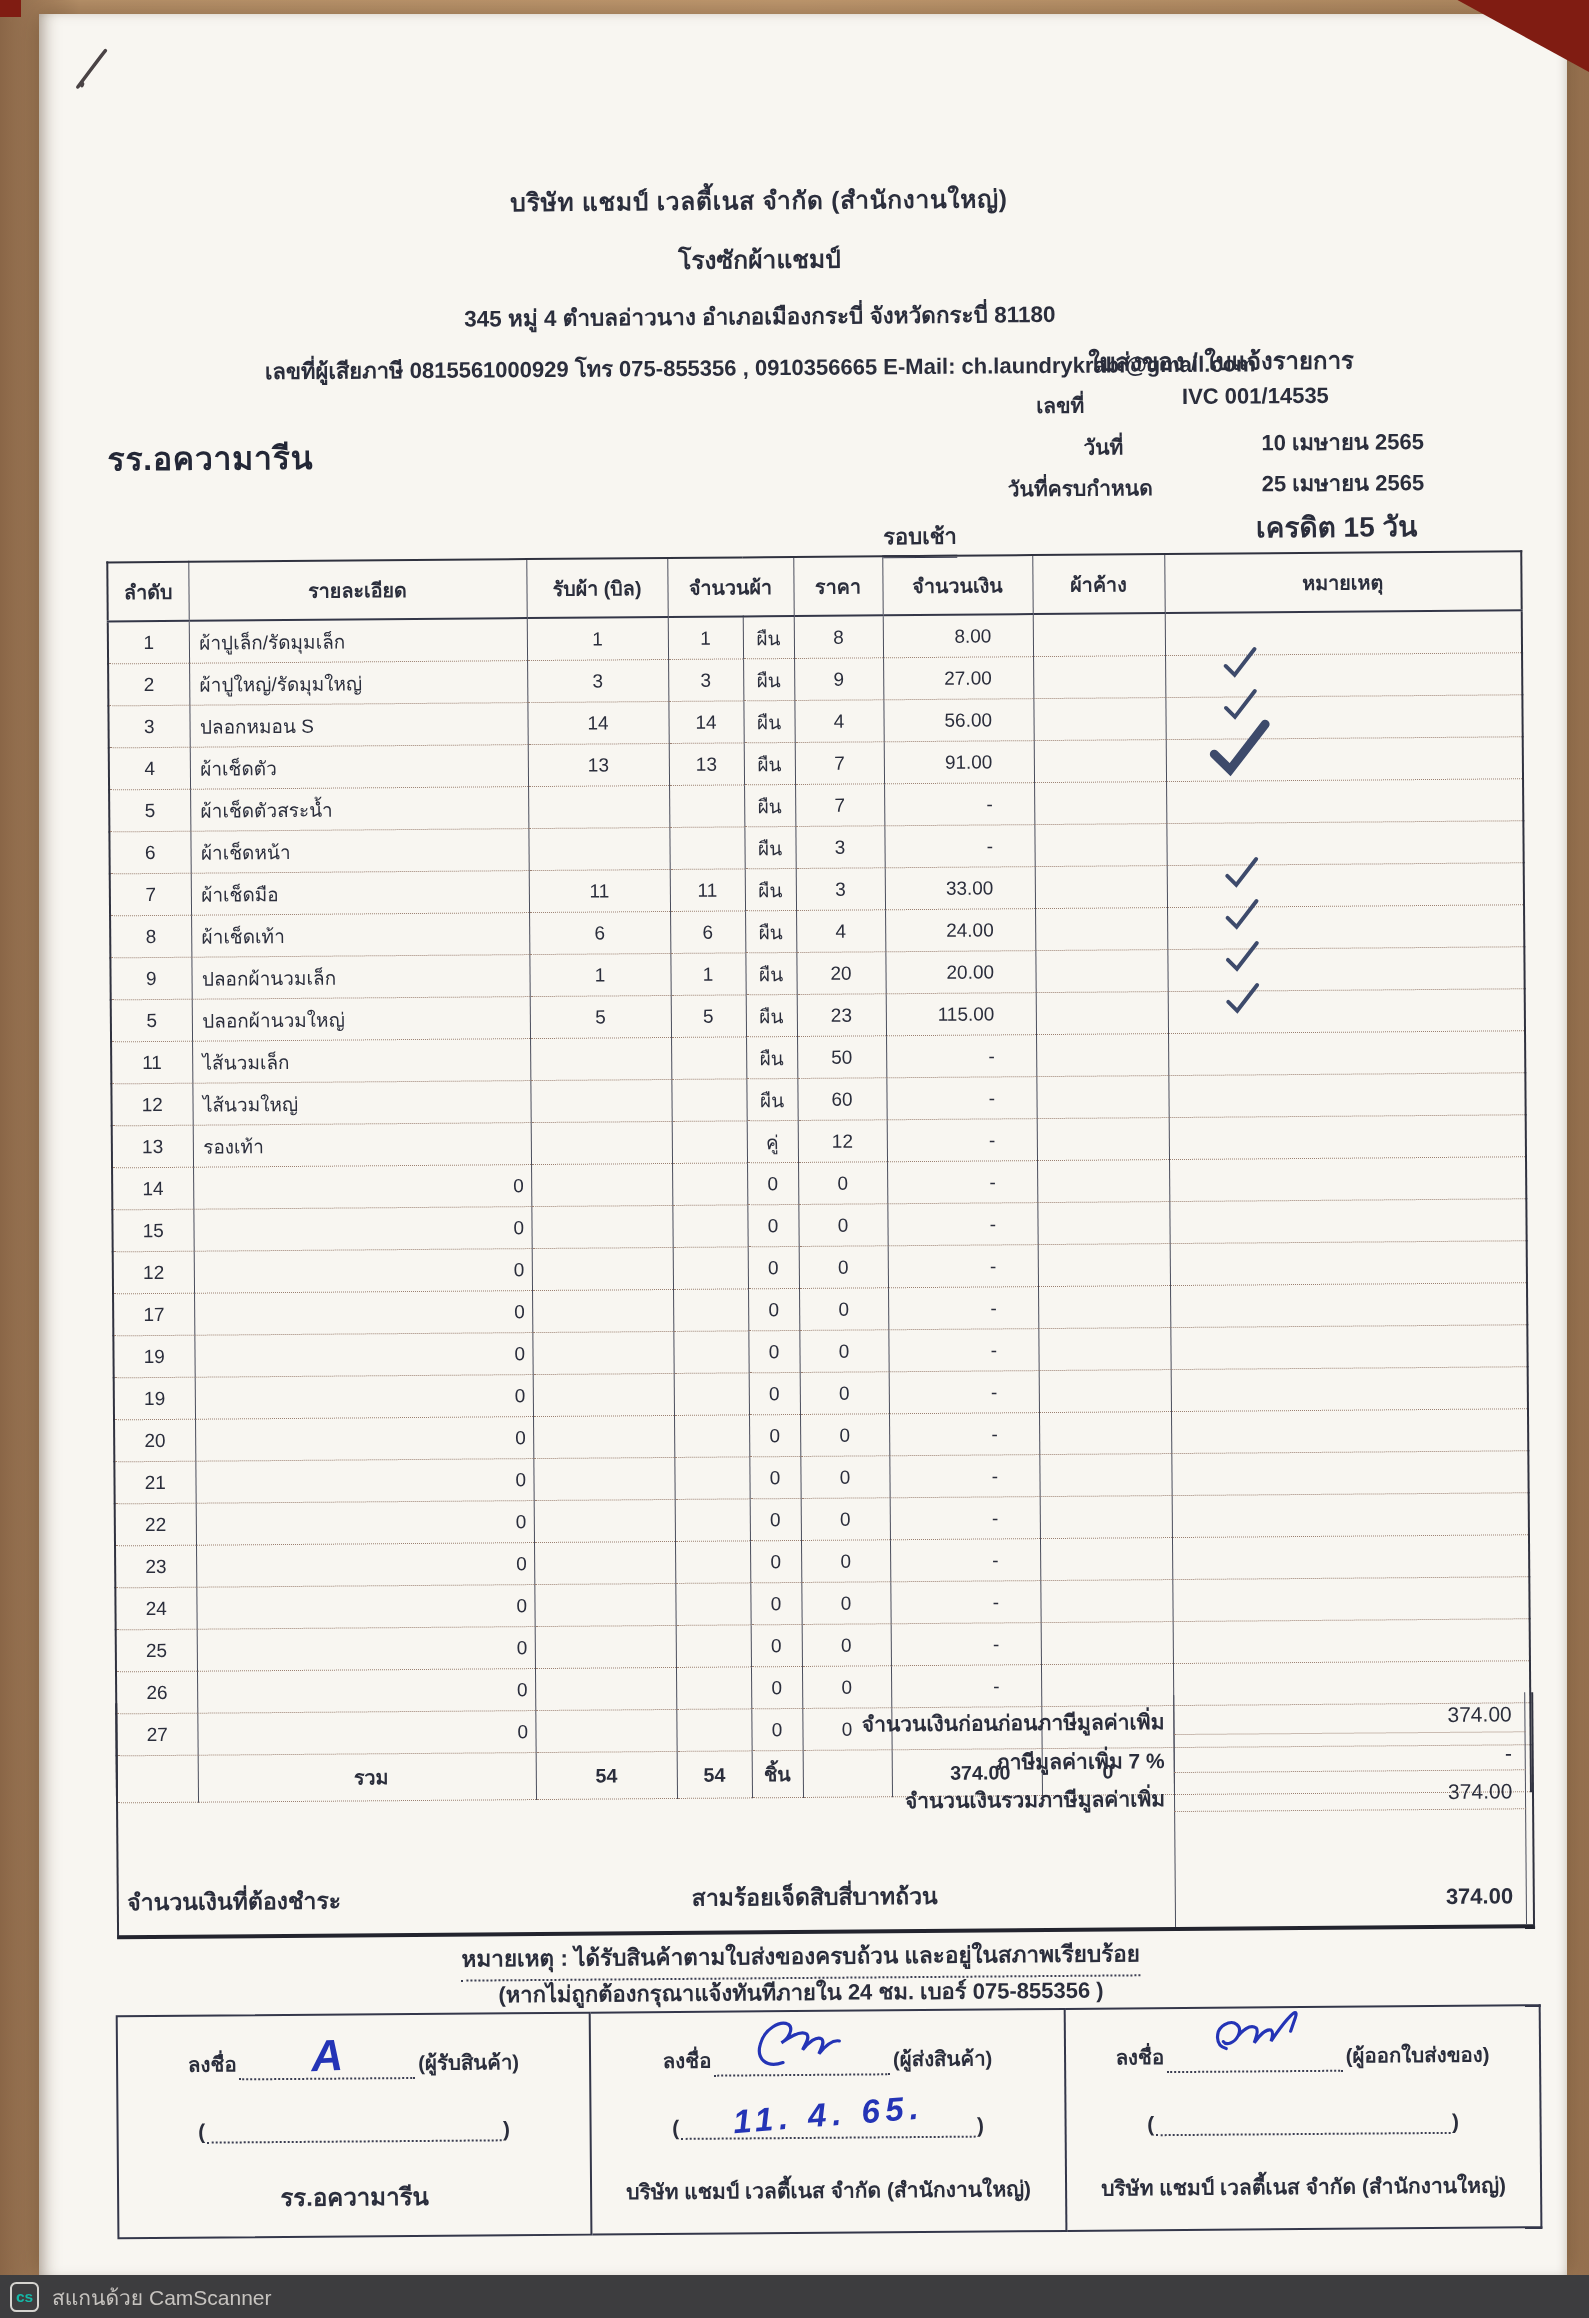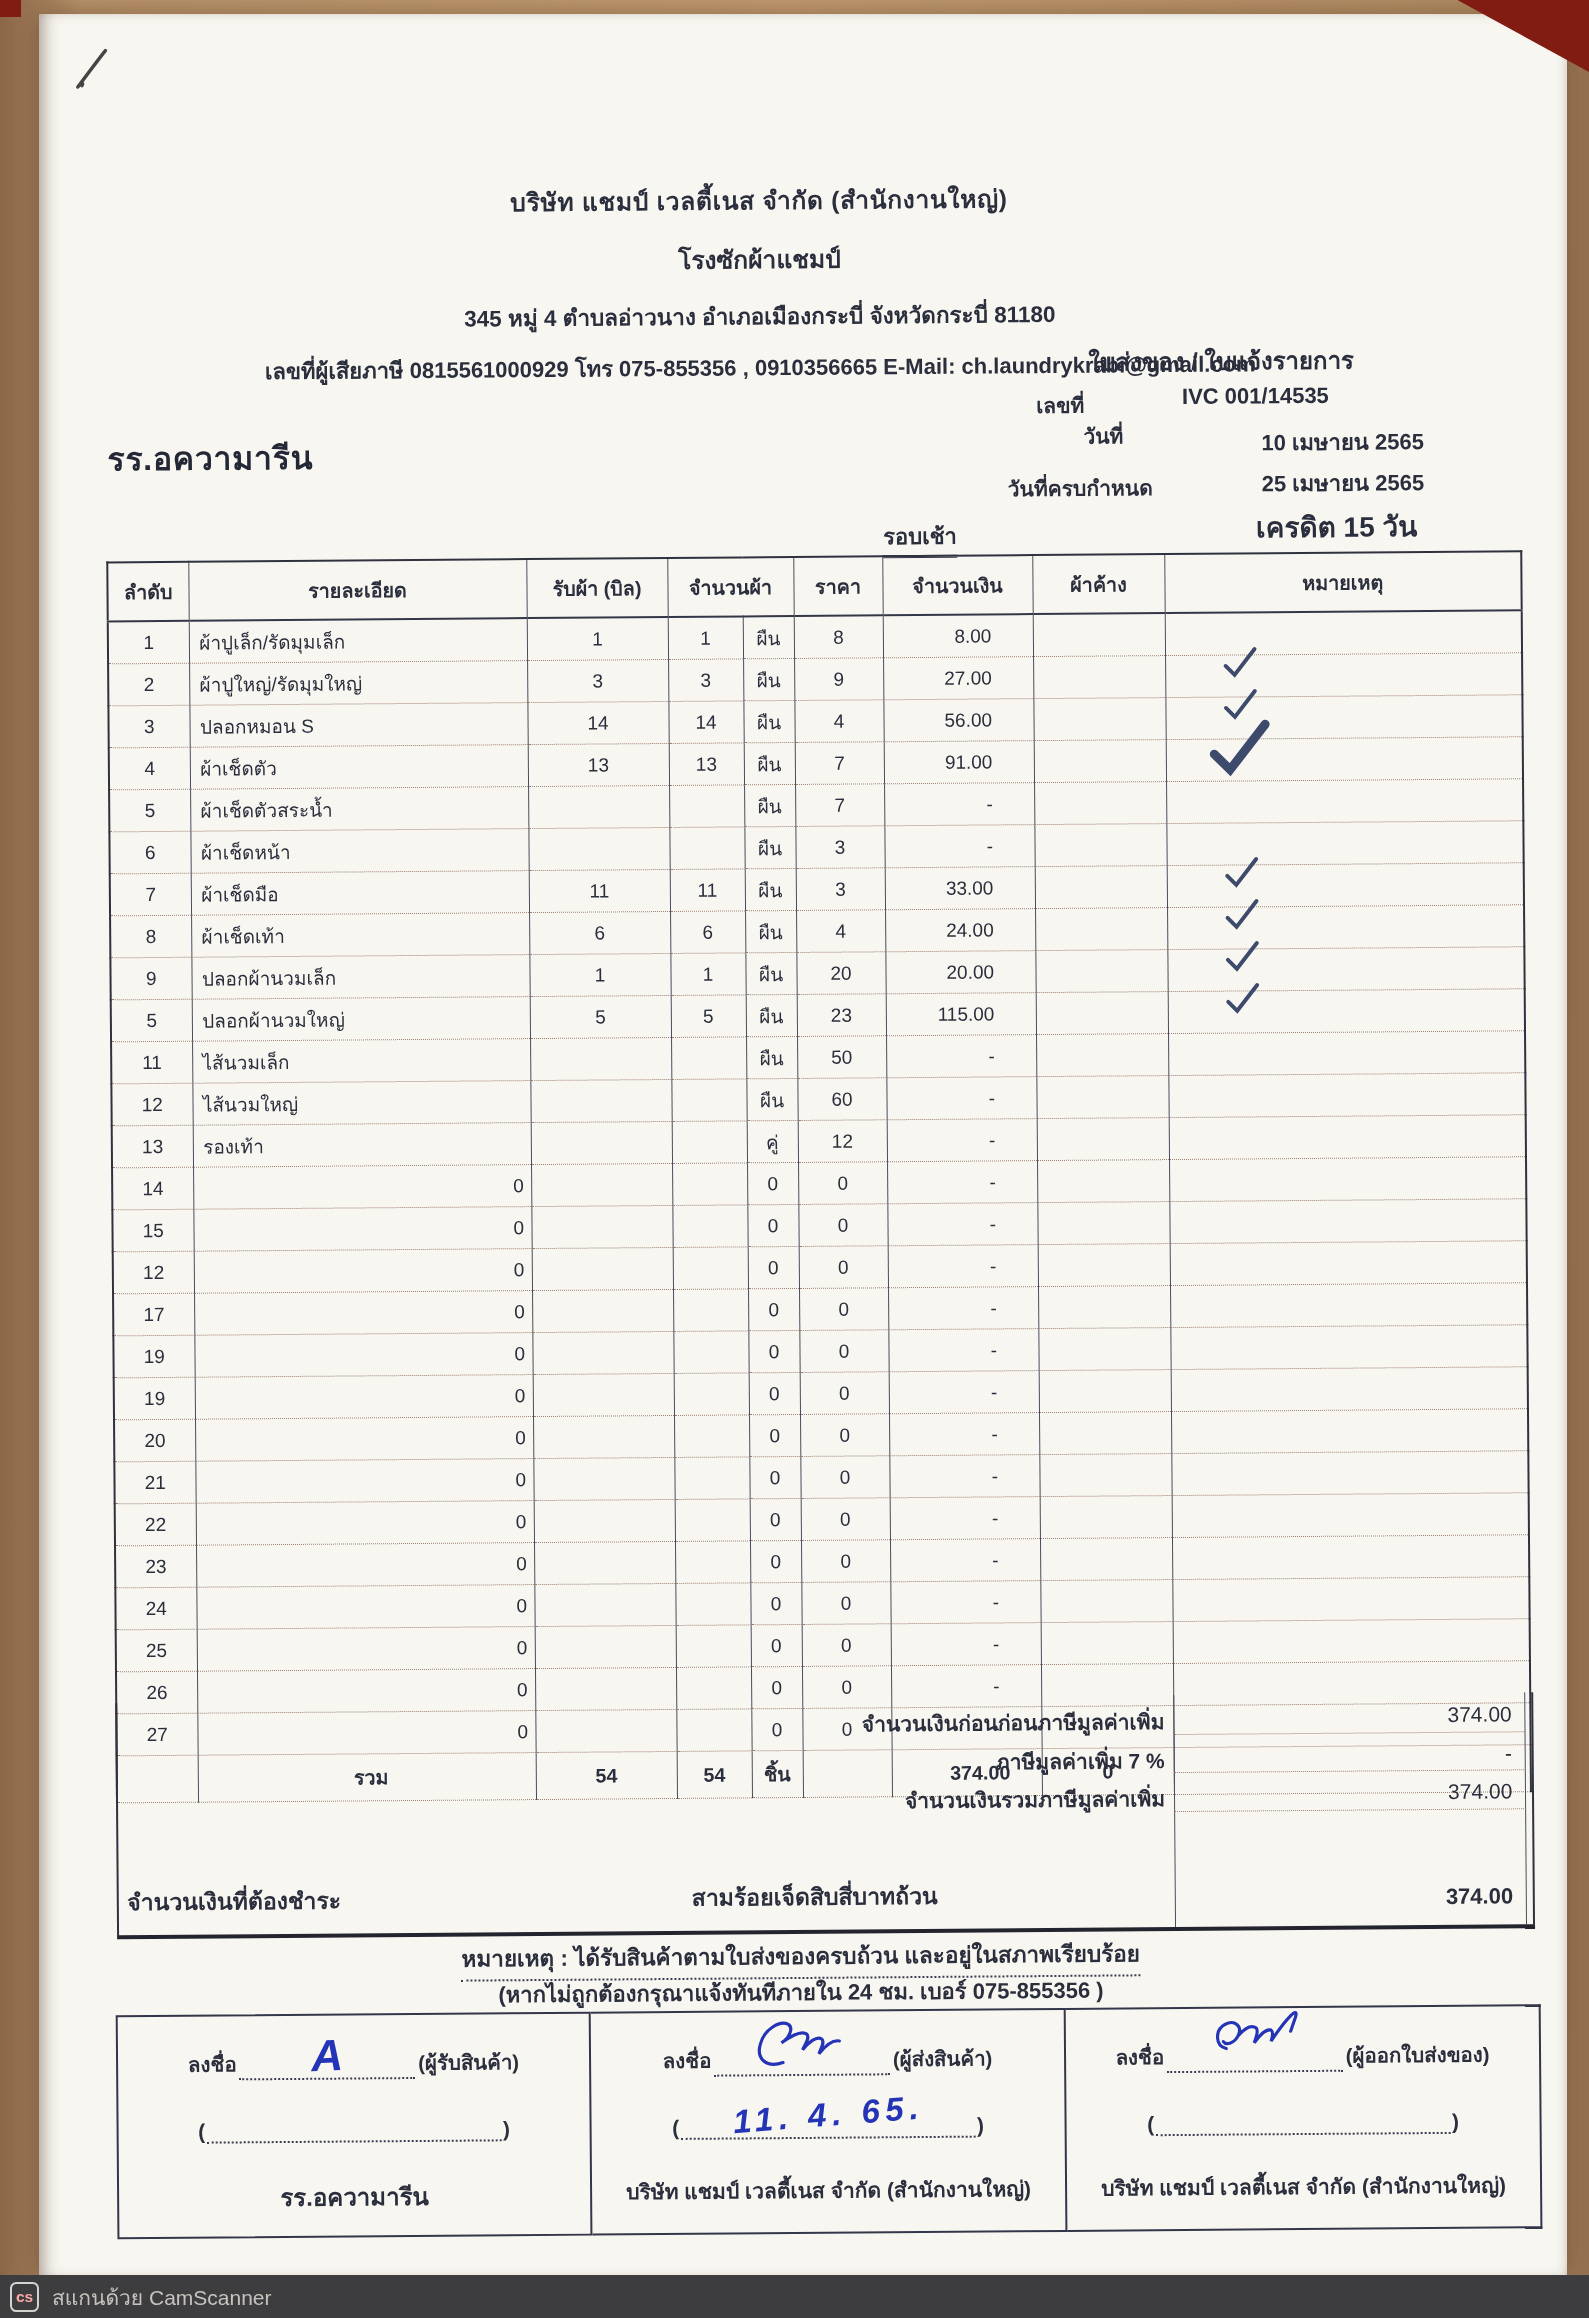--- a/index.html
+++ b/index.html
@@ -70,21 +70,21 @@
   .entity.big{font-size:24px;}
   .hand-letter{position:absolute;left:50%;bottom:-2.8px;transform:translateX(-50%) rotate(-2deg);
     color:#2434b6;font-size:44px;font-weight:600;font-style:italic;}
   .hand-date{position:absolute;left:50%;bottom:2.8px;transform:translateX(-50%) rotate(-4deg);
     color:#2434b6;font-size:33px;font-style:italic;letter-spacing:5.6px;white-space:nowrap;}
   .sig-svg{position:absolute;left:50%;bottom:-4.2px;transform:translateX(-50%);width:120px;height:65px;}
   .sig-svg path{stroke:#2434b6;stroke-width:4.5;fill:none;stroke-linecap:round;}
   .sig-svg.high{bottom:1.4px;height:73px;}
 
   .scan-bar{position:absolute;left:0;top:2275px;width:1589px;height:44px;background:#3d3d3f;display:flex;align-items:center;padding-left:9.8px;box-sizing:border-box;}
-  .scan-icon{width:29.5px;height:29.5px;border:2.1px solid #d5d3cf;border-radius:6.3px;color:#fca5a5;
+  .scan-icon{width:29.5px;height:29.5px;border:2.1px solid #d5d3cf;border-radius:6.3px;color:#14b8a6;
     display:flex;align-items:center;justify-content:center;font-size:15.5px;font-weight:bold;box-sizing:border-box;}
   .scan-text{margin-left:12.7px;font-size:21px;color:#c6c3bf;}
 </style>
 </head>
 <body>
 
 <div id="stage">
   <div class="paper"></div>
   <div class="corner-red-tr"></div>
   <div class="corner-red-tl"></div>
@@ -97,21 +97,21 @@
     <div class="letterhead">
       <div class="lh1">บริษัท แชมป์ เวลตี้เนส จำกัด (สำนักงานใหญ่)</div>
       <div class="lh2">โรงซักผ้าแชมป์</div>
       <div class="lh3">345 หมู่ 4 ตำบลอ่าวนาง อำเภอเมืองกระบี่ จังหวัดกระบี่ 81180</div>
       <div class="lh4">เลขที่ผู้เสียภาษี 0815561000929 โทร 075-855356 , 0910356665 E-Mail: ch.laundrykrabi@gmail.com</div>
     </div>
 
     <div class="doc-title">ใบส่งของ / ใบแจ้งรายการ</div>
     <div class="meta-label" style="left:1042px;top:391px">เลขที่</div>
     <div class="meta-value" style="left:1188px;top:387px">IVC 001/14535</div>
-    <div class="meta-label" style="left:1089px;top:422px">วันที่</div>
+    <div class="meta-label" style="left:1089px;top:433px">วันที่</div>
     <div class="meta-value" style="left:1267px;top:429px">10 เมษายน 2565</div>
     <div class="meta-label" style="left:1013px;top:474px">วันที่ครบกำหนด</div>
     <div class="meta-value" style="left:1267px;top:470px">25 เมษายน 2565</div>
     <div class="credit">เครดิต 15 วัน</div>
     <div class="customer">รร.อความารีน</div>
     <div class="round">รอบเช้า</div>
 
     <table id="items-table">
       <colgroup>
         <col style="width:81px">

